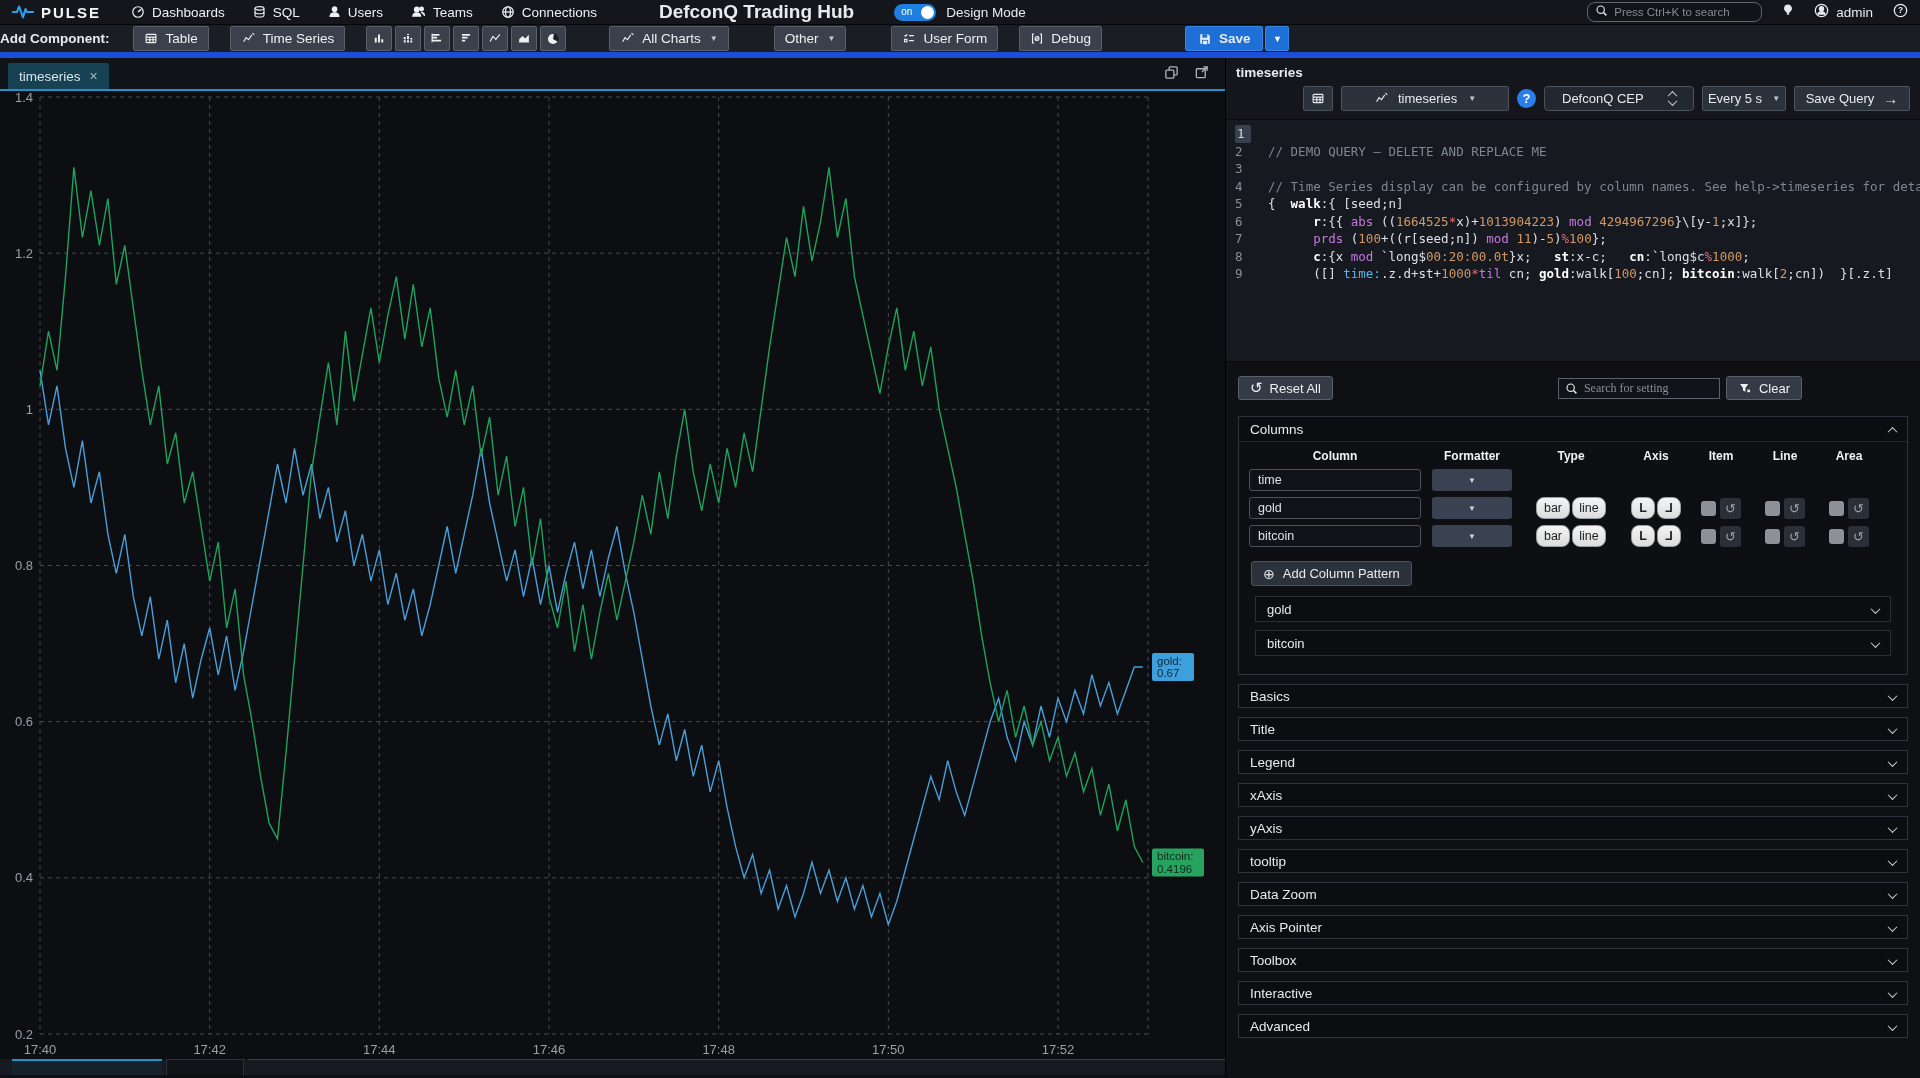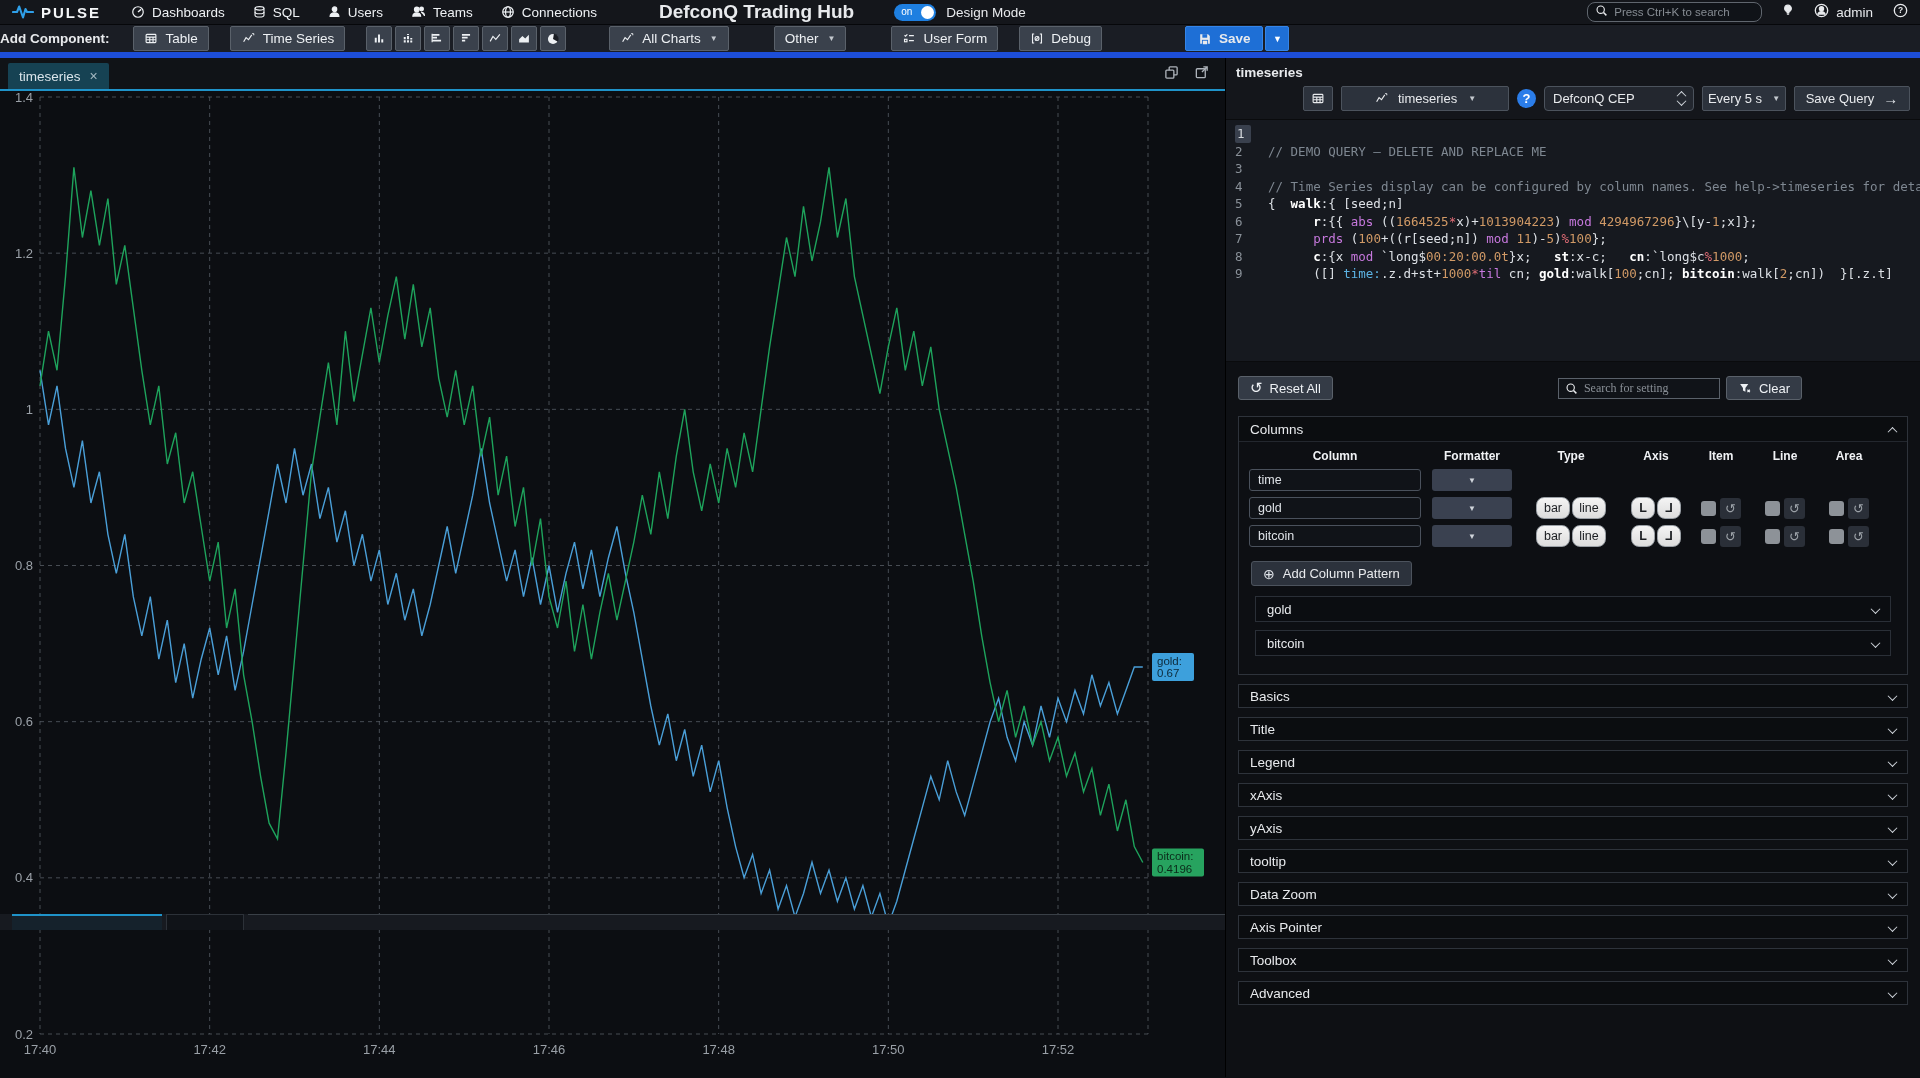--- a/index.html
+++ b/index.html
@@ -39,33 +39,33 @@
   .main { display:flex; height:1019px; }
   .left-panel { width:1225px; display:flex; flex-direction:column; background:#0c0e12; }
   .right-panel { width:695px; background:#14161b; border-left:1px solid #000; display:flex; flex-direction:column; }
 
   
   .tabbar { height:33px; background:#101317; border-bottom:2px solid #1f93c9; display:flex; align-items:flex-end; position:relative; flex:none; }
   .tab { margin-left:8px; height:26px; background:#164253; color:#d9e4ea; display:flex; align-items:center; gap:9px; padding:0 11px; font-size:13.5px; border-radius:2px 2px 0 0; }
   .tab .close-x { color:#a3b8c2; font-size:14px; }
   .tab-icons { position:absolute; right:16px; top:7px; display:flex; gap:15px; color:#aeb4bb; }
 
-  .chart-wrap { height:823px; position:relative; flex:none; }
+  .chart-wrap { height:968px; position:relative; flex:none; }
   .bottom-strip { height:16px; background:#171a20; position:relative; flex:none; }
   .bs-tab1 { position:absolute; left:12px; top:0; width:150px; height:16px; background:#15222c; border-top:2px solid #1f93c9; }
   .bs-tab2 { position:absolute; left:166px; top:0; width:78px; height:16px; background:#101318; border:1px solid #2c3138; border-bottom:none; }
   .bs-line { position:absolute; left:248px; right:0; top:0; border-top:1px solid #3a4047; }
 
   
   .qp-title { font-size:13.5px; font-weight:bold; padding:7px 0 5px 10px; }
   .qp-toolbar { display:flex; align-items:center; gap:8px; padding:1px 10px 8px; justify-content:flex-end; }
   .qp-iconbtn { width:30px; height:25px; background:#2c323c; border:1px solid #4c535d; border-radius:2px; display:flex; align-items:center; justify-content:center; }
   .qp-dd { width:168px; height:25px; background:#2c323c; border:1px solid #4c535d; border-radius:2px; display:flex; align-items:center; justify-content:center; gap:9px; font-size:13px; }
   .q-help { width:19px; height:19px; border-radius:50%; background:#2b7de9; color:#fff; font-size:13px; font-weight:bold; display:flex; align-items:center; justify-content:center; }
-  .qp-select { width:150px; height:25px; background:#23272f; border:1px solid #4c535d; border-radius:4px; display:flex; align-items:center; padding:0 8px; font-size:13px; }
+  .qp-select { width:150px; height:25px; background:#23272f; border:1px solid #4c535d; border-radius:4px; display:flex; align-items:center; padding:0 17px; font-size:13px; }
   .qp-select .updown { margin-left:auto; display:flex; flex-direction:column; gap:1px; }
   .qp-refresh { width:84px; height:25px; background:#2c323c; border:1px solid #4c535d; border-radius:2px; display:flex; align-items:center; justify-content:center; gap:8px; font-size:13px; }
   .qp-savequery { width:116px; height:25px; background:#2c323c; border:1px solid #4c535d; border-radius:2px; display:flex; align-items:center; justify-content:center; gap:9px; font-size:13px; }
   .arrow-right { font-size:15px; color:#dfe3e8; }
 
   
   .code-editor { background:#16191f; height:243px; display:flex; font-family:"DejaVu Sans Mono", monospace; font-size:12.5px; line-height:17.5px; border-top:1px solid #0a0b0d; border-bottom:1px solid #0a0b0d; }
   .gutter { width:30px; padding:5px 0 0 9px; color:#8a9199; flex:none; }
   .gutter .gl.active { background:#39404d; width:16px; border-radius:2px; padding-left:2px; color:#d6dade; }
   .code-lines { padding:5px 0 0 12px; white-space:pre; overflow:hidden; }
@@ -625,20 +625,24 @@
             </div>
             <div class="section-bar">
               <span>Axis Pointer</span>
     <span class="chev-wrap"><span class="chev down"></span></span>
             </div>
             <div class="section-bar">
               <span>Toolbox</span>
     <span class="chev-wrap"><span class="chev down"></span></span>
             </div>
             <div class="section-bar">
+              <span>Interactive</span>
+    <span class="chev-wrap"><span class="chev down"></span></span>
+            </div>
+            <div class="section-bar">
               <span>Advanced</span>
     <span class="chev-wrap"><span class="chev down"></span></span>
             </div>
           </div>
       </div>
     </div>
   </div>
 </div>
 
 </body></html>

